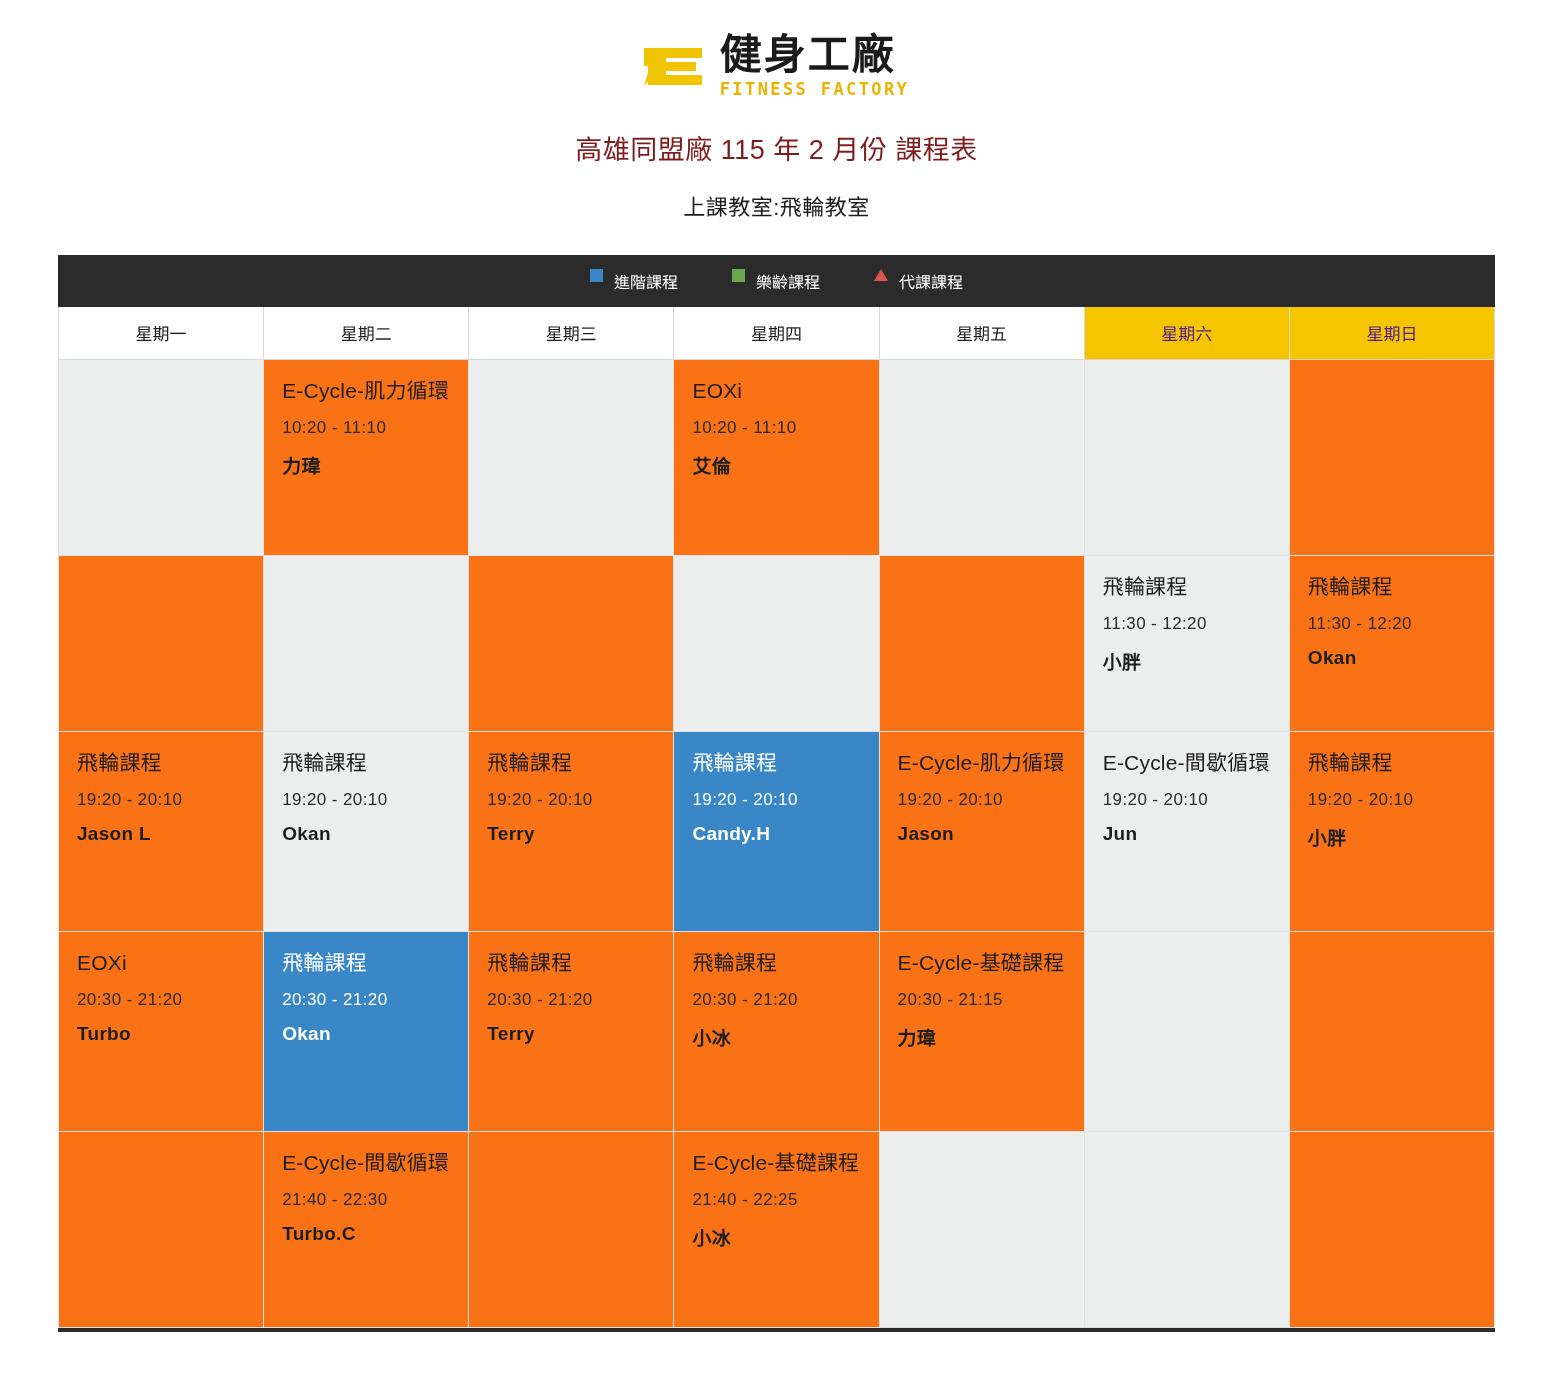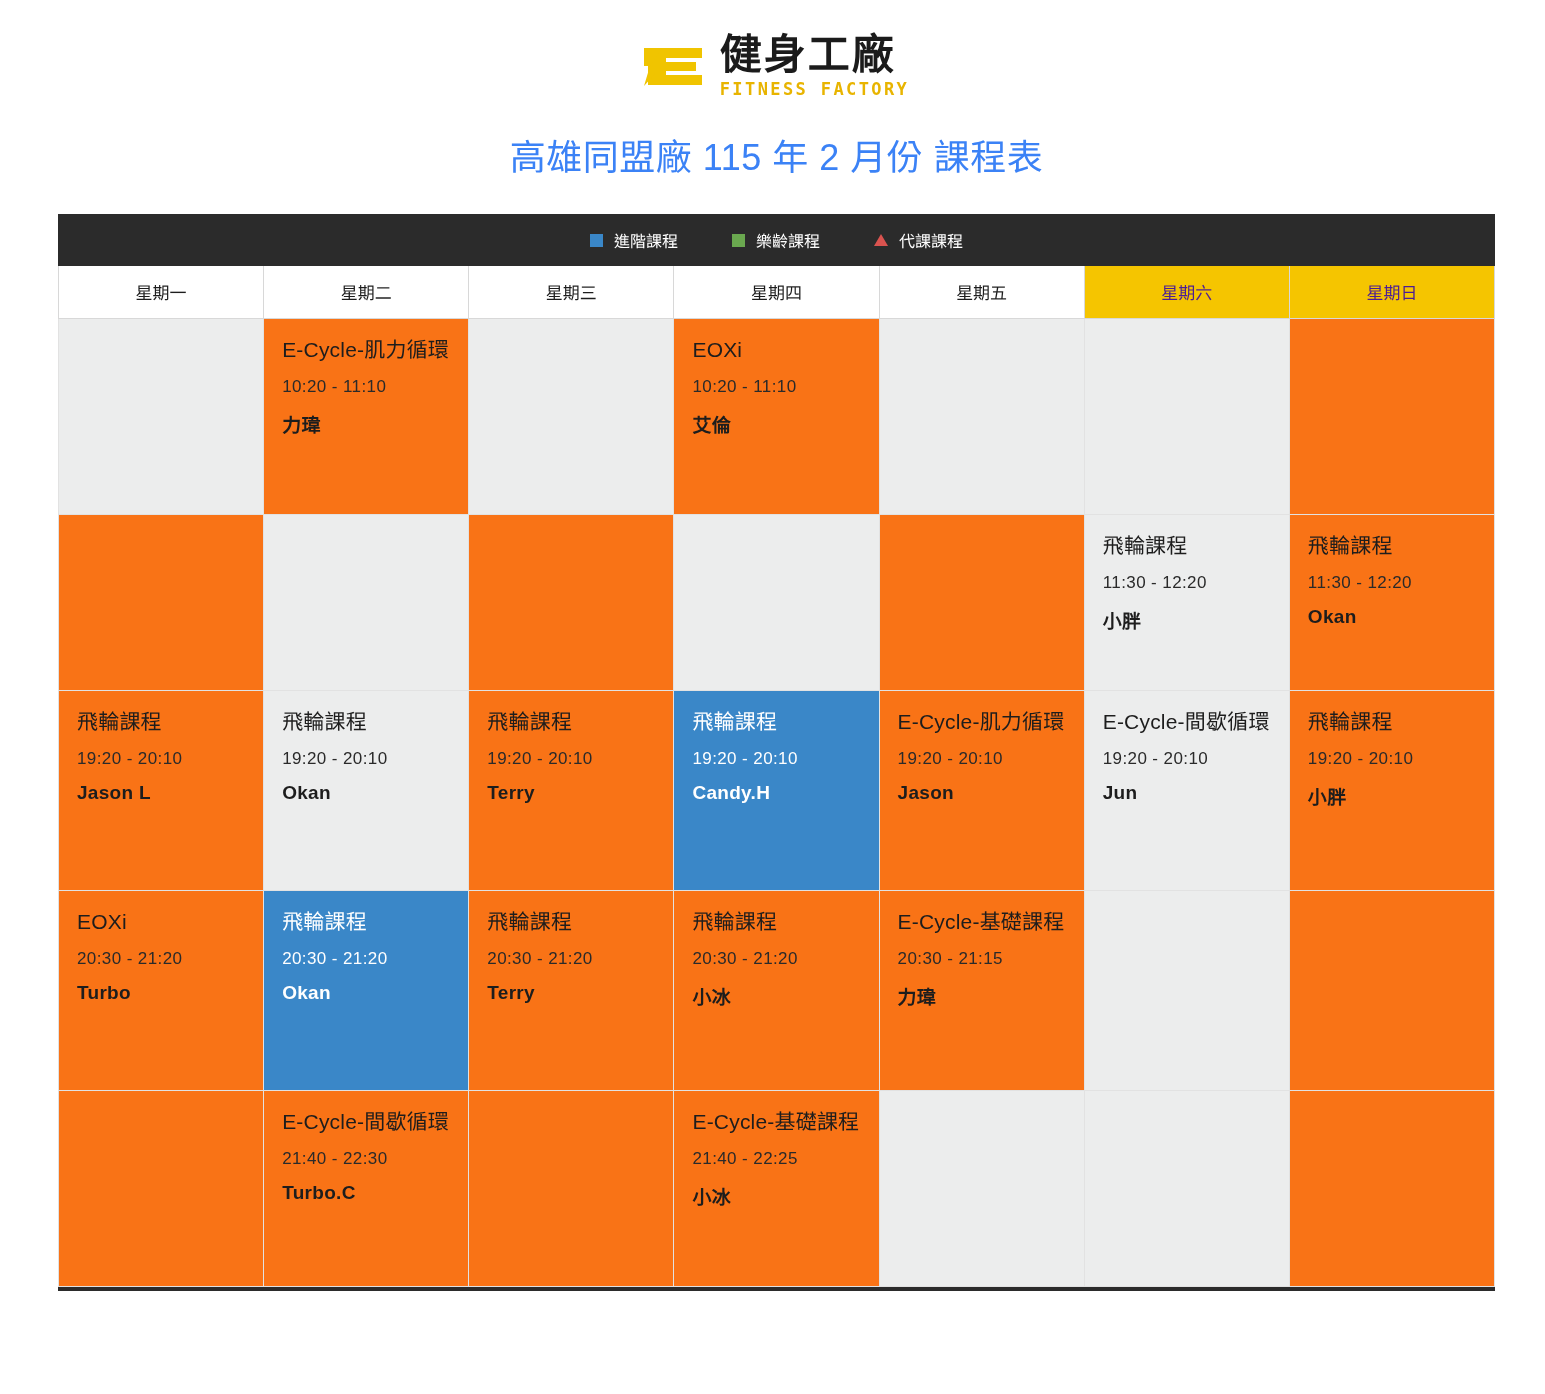--- a/index.html
+++ b/index.html
@@ -47,24 +47,24 @@
     margin-top: 5px;
     font-size: 17px;
     font-weight: 700;
     letter-spacing: 2.4px;
     color: #e8b400;
     font-family: "DejaVu Sans Mono", monospace;
   }
 
   .title {
     text-align: center;
-    font-size: 36px;
+    font-size: 27px;
     font-weight: 500;
     margin-top: 30px;
-    color: #3b82f6;
+    color: #7f1d1d;
     letter-spacing: 0.5px;
   }
   .subtitle {
     text-align: center;
     font-size: 22px;
     font-weight: 500;
     margin-top: 22px;
     color: #1d1d1d;
     letter-spacing: 0.5px;
   }
@@ -74,21 +74,21 @@
     margin: 34px 50px 0 50px;
     background: #2b2b2b;
     height: 52px;
     display: flex;
     align-items: center;
     justify-content: center;
     gap: 54px;
   }
   .legend-item {
     display: flex;
-    align-items: center;
+    align-items: flex-start;
     gap: 11px;
     color: #ffffff;
     font-size: 16px;
   }
   .legend-swatch {
     width: 13px;
     height: 13px;
     display: inline-block;
   }
   .legend-swatch.tri {
@@ -183,20 +183,21 @@
         <polygon points="0,8 18,8 6,26 18,26 0,46 6,26 0,26" fill="#f0c400"></polygon>
       </svg>
     </span>
     <span class="brand-text">
       <span class="brand-cn">健身工廠</span>
       <span class="brand-en">FITNESS FACTORY</span>
     </span>
   </div>
 
   <div class="title">高雄同盟廠 115 年 2 月份 課程表</div>
+  <div class="subtitle">上課教室:飛輪教室</div>
 
   <div class="legend-bar">
     <span class="legend-item">
       <span class="legend-swatch" style="background:#3a87c8"></span>
       <span>進階課程</span>
     </span>
     <span class="legend-item">
       <span class="legend-swatch" style="background:#6aa84f"></span>
       <span>樂齡課程</span>
     </span>

